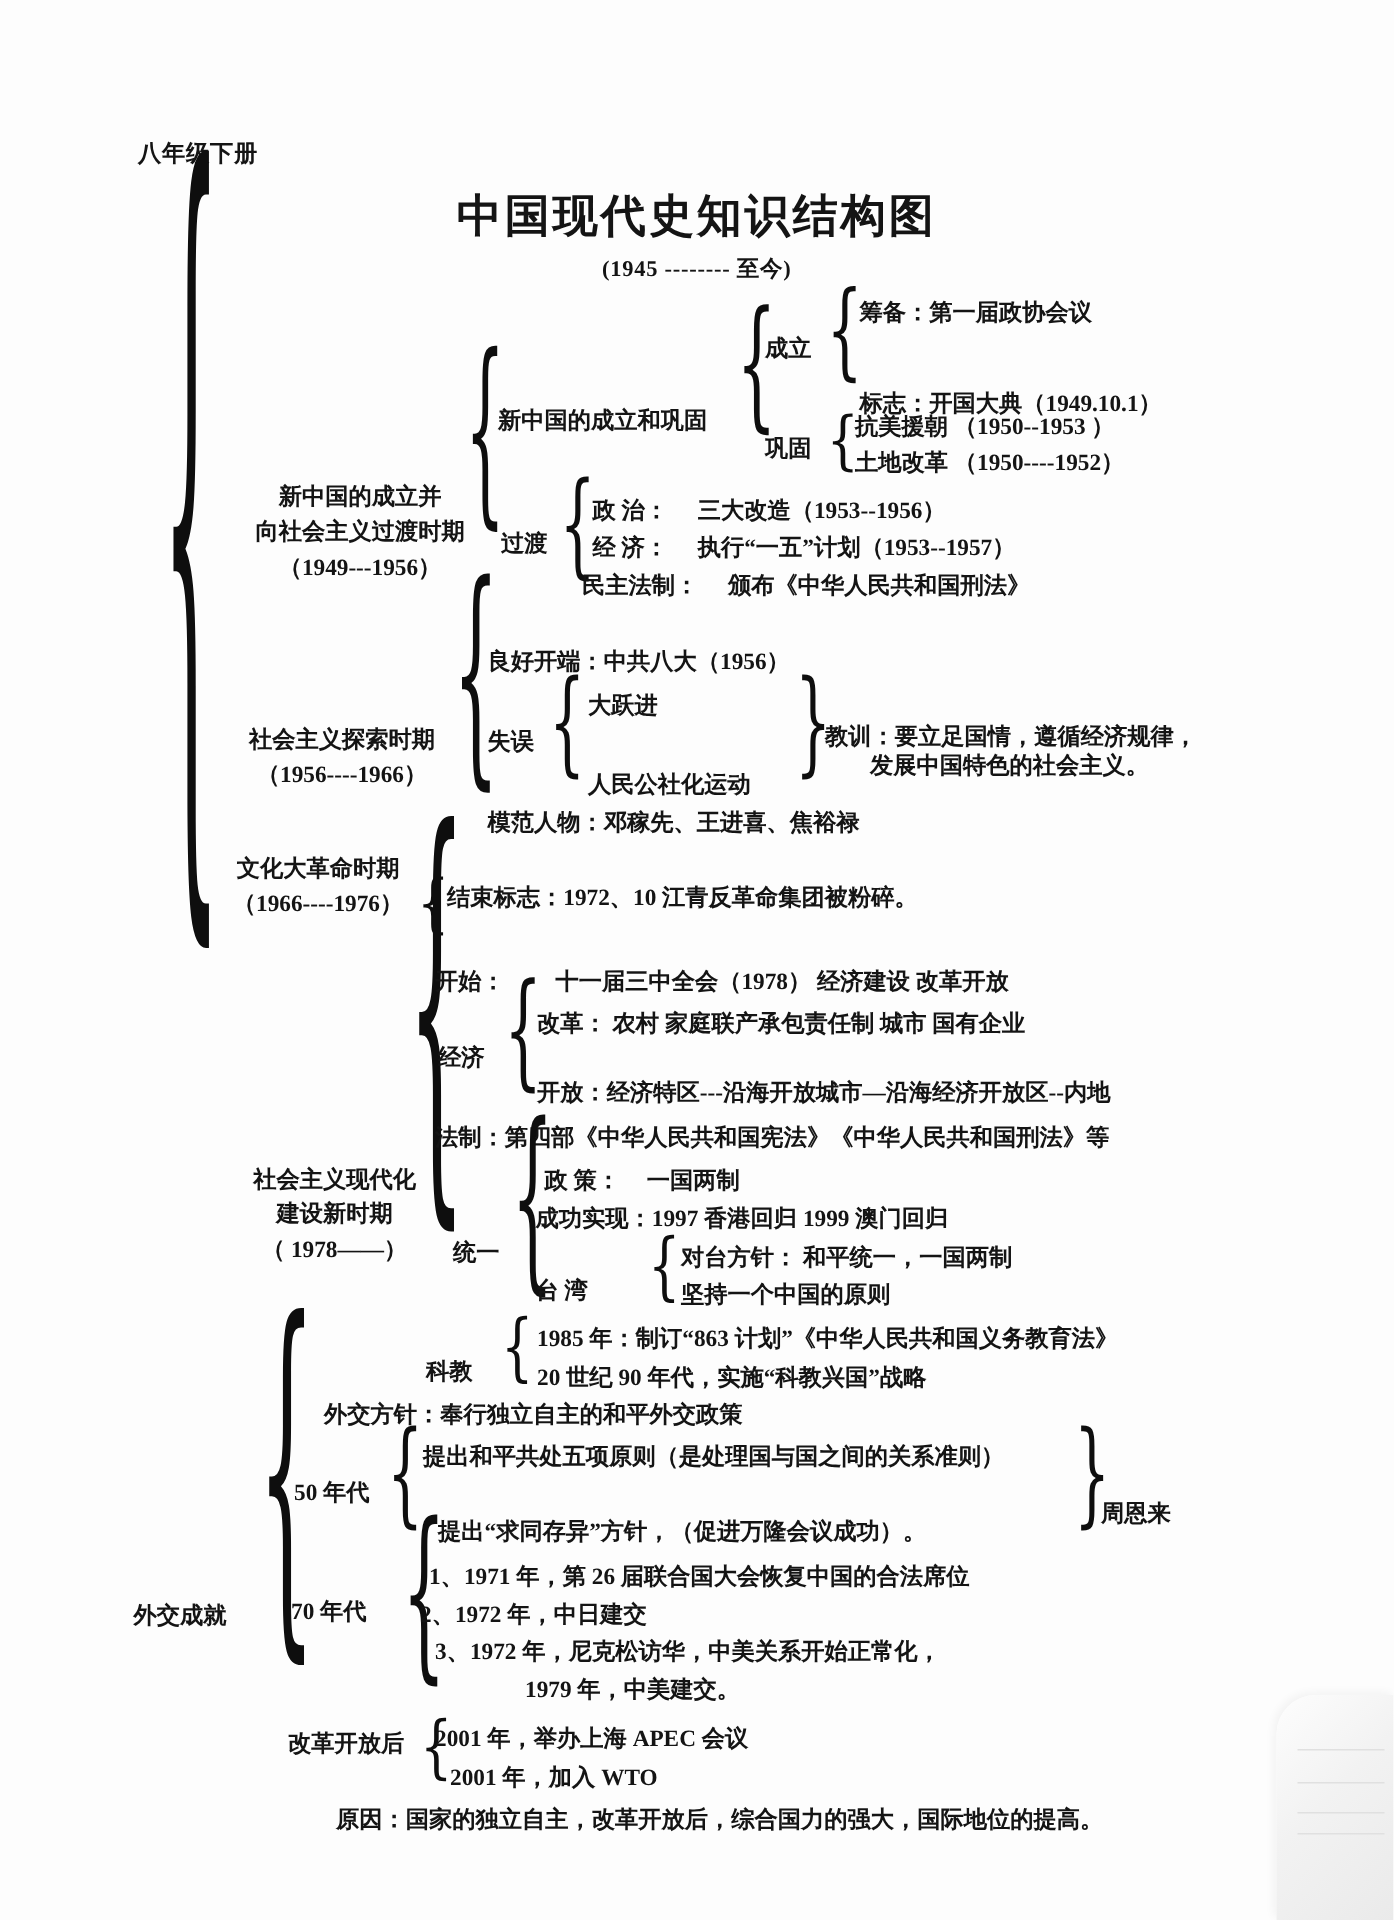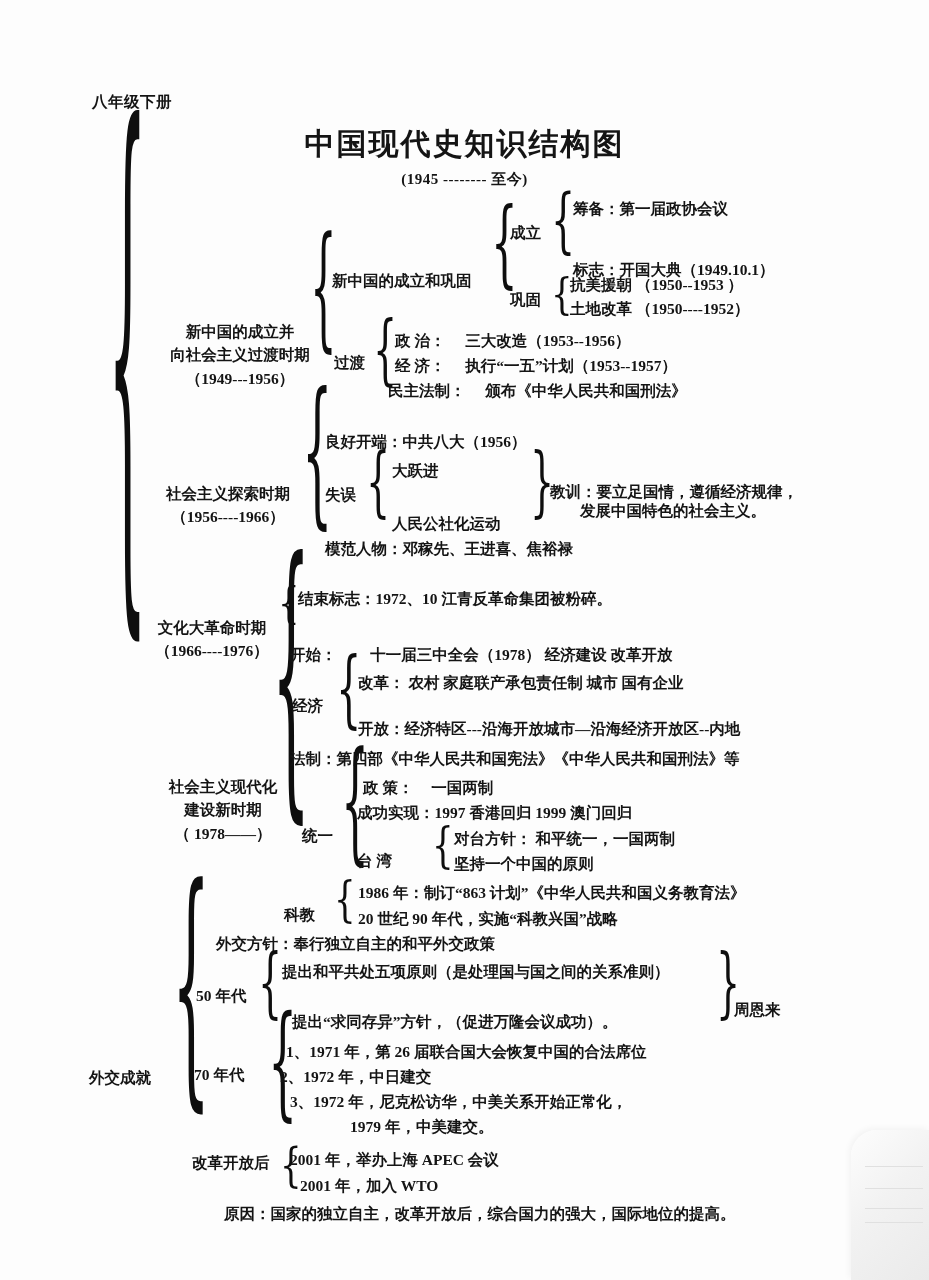--- a/index.html
+++ b/index.html
@@ -122,21 +122,21 @@
 <div class="abs t" style="left:392px;top:514px;">人民公社化运动</div>
 
 <div class="brace r" style="left:530px;top:462px;font-size:38px;transform:scale(1.0,2.0);">}</div>
 <div class="abs t" style="left:550px;top:482px;">
   <div>教训：要立足国情，遵循经济规律，</div>
   <div style="margin-left:30px;">发展中国特色的社会主义。</div>
 </div>
 
 <div class="abs t" style="left:325px;top:539px;">模范人物：邓稼先、王进喜、焦裕禄</div>
 
-<div class="abs t" style="left:132px;top:616px;text-align:center;width:160px;">
+<div class="abs t" style="left:132px;top:568px;text-align:center;width:160px;">
   <div class="stack">
     <div>文化大革命时期</div>
     <div>（1966----1976）</div>
   </div>
 </div>
 <div class="brace" style="left:278px;top:586px;font-size:34px;transform:scale(1.0,1.25);">{</div>
 <div class="abs t" style="left:298px;top:589px;">结束标志：1972、10   江青反革命集团被粉碎。</div>
 
 <div class="abs t" style="left:128px;top:775px;text-align:center;width:190px;">
   <div class="stack">
@@ -183,21 +183,21 @@
 <div class="abs t" style="left:357px;top:851px;">台    湾</div>
 <div class="brace" style="left:432px;top:828px;font-size:34px;transform:scale(1.0,1.45);">{</div>
 <div class="abs t" style="left:454px;top:829px;">
   <span>对台方针：</span>
   <span class="bold-hl">和平统一，一国两制</span>
 </div>
 <div class="abs t" style="left:454px;top:854px;">坚持一个中国的原则</div>
 
 <div class="abs t" style="left:284px;top:905px;">科教</div>
 <div class="brace" style="left:334px;top:882px;font-size:34px;transform:scale(1.0,1.45);">{</div>
-<div class="abs t" style="left:358px;top:883px;">1986 年：制订“863 计划”《中华人民共和国义务教育法》</div>
+<div class="abs t" style="left:358px;top:883px;">1985 年：制订“863 计划”《中华人民共和国义务教育法》</div>
 <div class="abs t" style="left:358px;top:909px;">20 世纪 90 年代，实施“科教兴国”战略</div>
 
 <div class="abs t" style="left:216px;top:934px;">外交方针：奉行独立自主的和平外交政策</div>
 
 <div class="brace" style="left:172px;top:952px;font-size:60px;transform:scale(1.0,4.3);">{</div>
 
 <div class="abs t" style="left:89px;top:1068px;">外交成就</div>
 
 <div class="abs t" style="left:196px;top:986px;">50 年代</div>
 <div class="brace" style="left:258px;top:963px;font-size:38px;transform:scale(1.0,2.0);">{</div>

